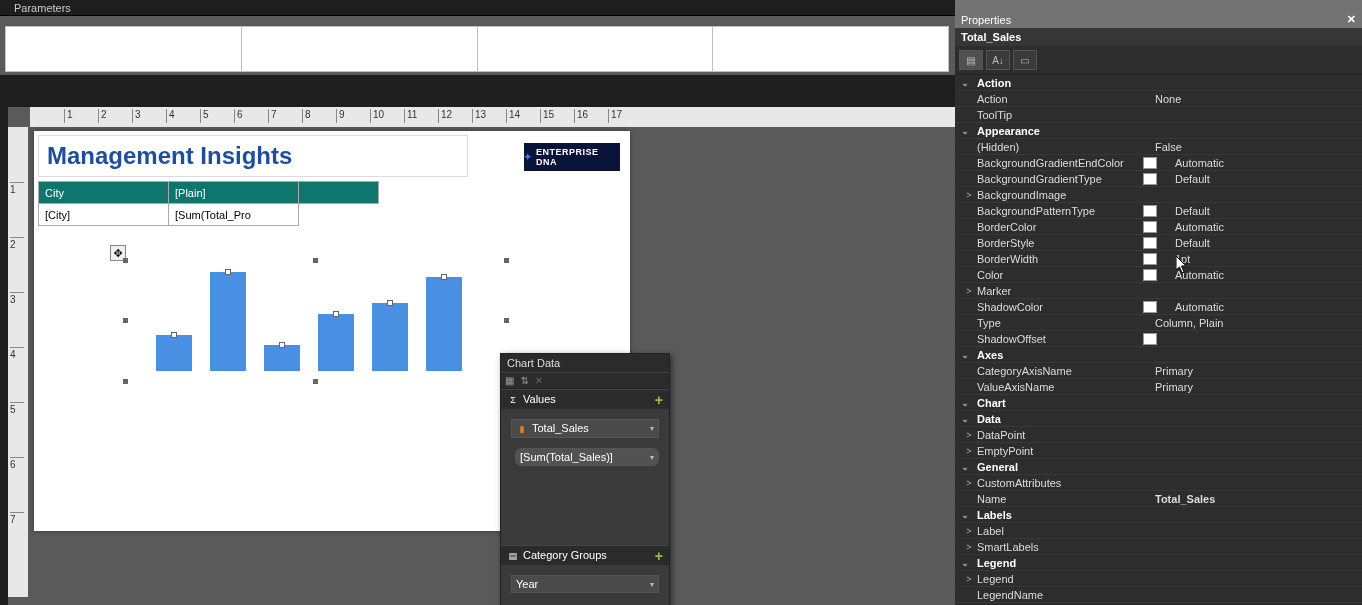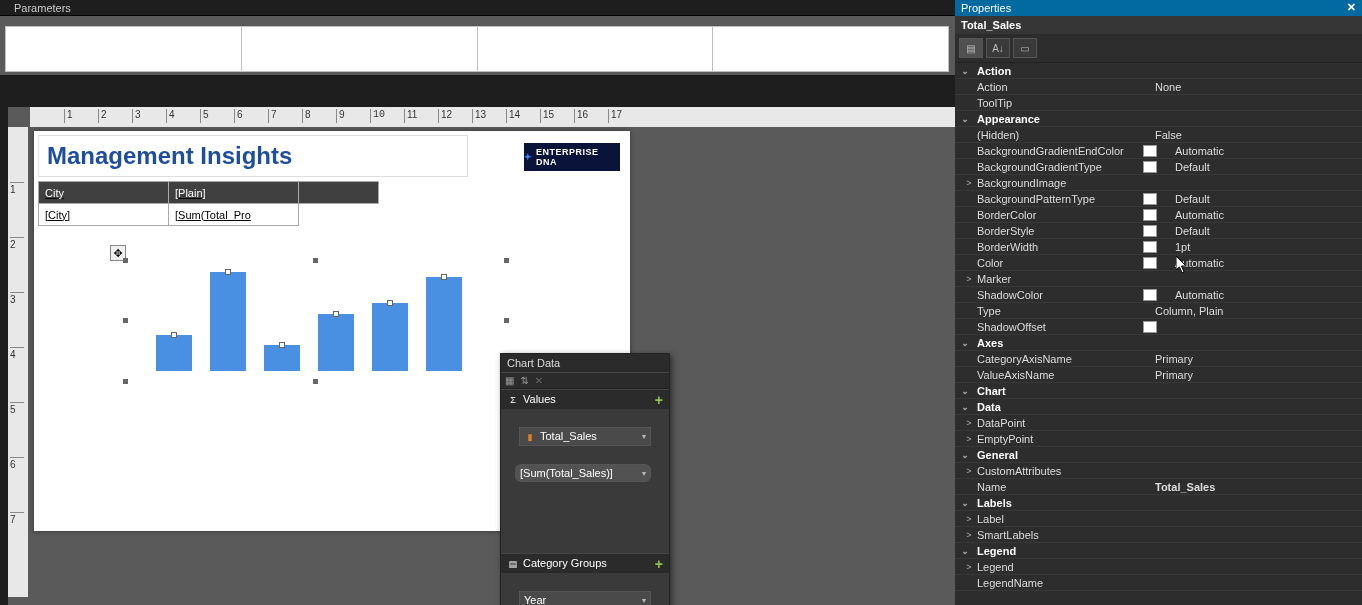--- a/index.html
+++ b/index.html
@@ -6,21 +6,21 @@
   body { width: 1362px; height: 605px; background: #5a5a5a; overflow: hidden; position: relative; font-size: 11px; color: #fff; }
 
   
   .parameters-pane { position: absolute; left: 0; top: 0; width: 955px; height: 75px; }
   .parameters-header { background: #1e1e1e; color: #ccc; padding: 2px 14px; height: 16px; border-bottom:1px solid #000; }
   .parameters-grid { background: #fff; margin: 6px; margin-top: 10px; height: 46px; display: flex; }
   .parameters-grid .cell { flex:1; border:1px solid #c0c0c0; margin-left:-1px; }
 
   
   .properties-pane { position: absolute; right: 0; top: 0; width: 407px; height: 605px; background: #2d2d2d; overflow: hidden; }
-  .properties-title { background: #0369a1; height: 16px; padding: 2px 6px; display:flex; justify-content:space-between; align-items:flex-end; }
+  .properties-title { background: #737373; height: 28px; padding: 2px 6px; display:flex; justify-content:space-between; align-items:flex-end; }
   .properties-object { background: #363636; color:#fff; font-weight: bold; padding: 3px 6px; }
   .properties-toolbar { background:#2d2d2d; border-bottom:1px solid #222; padding:4px 4px; display:flex; gap:3px; }
   .properties-toolbar .btn { width:24px; height:20px; border:1px solid #555; background:#3a3a3a; display:flex; align-items:center; justify-content:center; font-size:10px; color:#bbb; }
   .properties-toolbar .btn.active { background:#505050; }
   .prop-list { overflow-y:auto; height: calc(100% - 60px); }
   .prop-row { display:flex; align-items:center; height:16px; color:#ddd; border-bottom:1px solid #383838; }
   .prop-row.group { font-weight:bold; color:#fff; }
   .prop-row .expander { width:20px; text-align:center; color:#aaa; font-size:9px; }
   .prop-row .label { flex:0 0 168px; padding-left: 2px; overflow:hidden; white-space:nowrap; }
   .prop-row.group .label { flex:1; }
@@ -31,27 +31,27 @@
   .cursor { position:absolute; right:174px; top:256px; width:12px; height:18px; pointer-events:none; }
 
   
   .design-area { position:absolute; left:0; top:75px; width:955px; height:530px; background:#5a5a5a; overflow:hidden; }
   .border-dark { position:absolute; background:#1e1e1e; }
   .ruler-h { position:absolute; left:30px; top:32px; right:0; height:20px; background:#e8e8e8; color:#333; font-size:10px; }
   .ruler-h .tick { position:absolute; top:2px; height:14px; border-left:1px solid #888; padding-left:2px; }
   .ruler-v { position:absolute; left:8px; top:52px; width:20px; height:470px; background:#e8e8e8; color:#333; font-size:10px; }
   .ruler-v .tick { position:absolute; left:2px; width:14px; border-top:1px solid #888; padding-top:1px; text-align:left; }
 
-  .report-canvas { position:absolute; left:34px; top:56px; width:596px; height:400px; background:#fff; box-shadow:0 0 5px rgba(0,0,0,.4); color:#000;text-decoration:underline; }
+  .report-canvas { position:absolute; left:34px; top:56px; width:596px; height:400px; background:#fff; box-shadow:0 0 5px rgba(0,0,0,.4); color:#000; }
   .report-title { color:#1f4e9c; font-size:24px; font-weight:bold; padding:6px 8px; border:1px solid #ddd; margin:4px; display:inline-block; width:430px; }
   .logo { position:absolute; right:10px; top:12px; width:96px; height:28px; background:#0a143b; color:#fff; font-size:9px; font-weight:bold; display:flex; align-items:center; justify-content:center; letter-spacing:.5px; }
   .logo::before { content:"✦"; margin-right:4px; color:#3b82f6; }
   .matrix { margin:0 4px; border-collapse:collapse; }
   .matrix td { border:1px solid #aaa; padding:4px 6px; font-size:11px; min-width:130px; height:22px; }
-  .matrix .hdr { background:#404040; color:#fff; }
+  .matrix .hdr { background:#0f766e; color:#fff; }
   .exec-time { position:absolute; right:10px; bottom:8px; border:1px solid #ccc; padding:3px 6px; font-size:11px; color:#333; }
 
   
   .chart-box { position:absolute; left:92px; top:130px; width:380px; height:120px; background:#fff; }
   .sel { position:absolute; border:1px solid #666; background:#666; width:5px; height:5px; }
   .sel.tl{left:-3px;top:-3px}.sel.tm{left:50%;top:-3px;margin-left:-3px}.sel.tr{right:-3px;top:-3px}
   .sel.ml{left:-3px;top:50%;margin-top:-3px}.sel.mr{right:-3px;top:50%;margin-top:-3px}
   .sel.bl{left:-3px;bottom:-3px}.sel.bm{left:50%;bottom:-3px;margin-left:-3px}.sel.br{right:-3px;bottom:-3px}
   .handle { position:absolute; left:-16px; top:-16px; width:16px; height:16px; border:1px solid #888; background:#f0f0f0; display:flex; align-items:center; justify-content:center; font-size:11px;}
   .bars { position:absolute; left:30px; bottom:10px; right:10px; top:6px; display:flex; align-items:flex-end; gap:18px; }
@@ -59,21 +59,21 @@
   .bar .dot { position:absolute; left:50%; top:-3px; width:6px; height:6px; margin-left:-3px; border:1px solid #666; background:#fff; border-radius:0; }
 
   
   .chart-data { position:absolute; left:500px; top:278px; width:170px; background:#3a3a3a; border:1px solid #222; box-shadow:2px 2px 6px rgba(0,0,0,.5); }
   .chart-data .hdr { background:#2b2b2b; padding:3px 6px; font-size:11px; color:#ddd; }
   .chart-data .tb { background:#2b2b2b; padding:2px 4px; display:flex; gap:6px; border-top:1px solid #444; border-bottom:1px solid #222;}
   .chart-data .tb span { font-size:10px; color:#999; }
   .chart-data .section { background:#2b2b2b; padding:3px 6px; display:flex; align-items:center; justify-content:space-between; border-top:1px solid #444;}
   .chart-data .section .plus { color:#8bc34a; font-weight:bold; font-size:14px; line-height:10px; }
   .chart-data .body { min-height:56px; background:#3a3a3a; }
-  .chart-data .field { background:#4a4a4a; margin:18px; padding:2px 4px; display:flex; align-items:center; justify-content:space-between; font-size:11px; border:1px solid #555; }
+  .chart-data .field { background:#4a4a4a; margin:10px; padding:2px 4px; display:flex; align-items:center; justify-content:space-between; font-size:11px; border:1px solid #555; }
   .chart-data .field .caret { color:#bbb; font-size:8px; }
   .chart-data .field.sub { margin-left:14px; background:#525252;border-radius:6px; }
   .chart-data .icon-sm{ width:12px;height:12px;display:inline-flex;align-items:center;justify-content:center;margin-right:4px;font-size:9px;}
   .chart-data .body.tall { min-height:70px; }
   .chart-data .body.short { min-height:40px; }
 </style>
 </head>
 <body>
 
 <div class="parameters-pane">
@@ -93,21 +93,21 @@
   <div class="ruler-h" id="rulerH">
       <div class="tick" style="left: 34px;">1</div>
       <div class="tick" style="left: 68px;">2</div>
       <div class="tick" style="left: 102px;">3</div>
       <div class="tick" style="left: 136px;">4</div>
       <div class="tick" style="left: 170px;">5</div>
       <div class="tick" style="left: 204px;">6</div>
       <div class="tick" style="left: 238px;">7</div>
       <div class="tick" style="left: 272px;">8</div>
       <div class="tick" style="left: 306px;">9</div>
-      <div class="tick" style="left: 340px; font-family: Liberation Mono, monospace;">10</div>
+      <div class="tick" style="left: 340px;">10</div>
       <div class="tick" style="left: 374px;">11</div>
       <div class="tick" style="left: 408px;">12</div>
       <div class="tick" style="left: 442px;">13</div>
       <div class="tick" style="left: 476px;">14</div>
       <div class="tick" style="left: 510px;">15</div>
       <div class="tick" style="left: 544px;">16</div>
       <div class="tick" style="left: 578px;">17</div>
     </div>
   <div class="ruler-v" id="rulerV">
       <div class="tick" style="top: 55px;">1</div>

